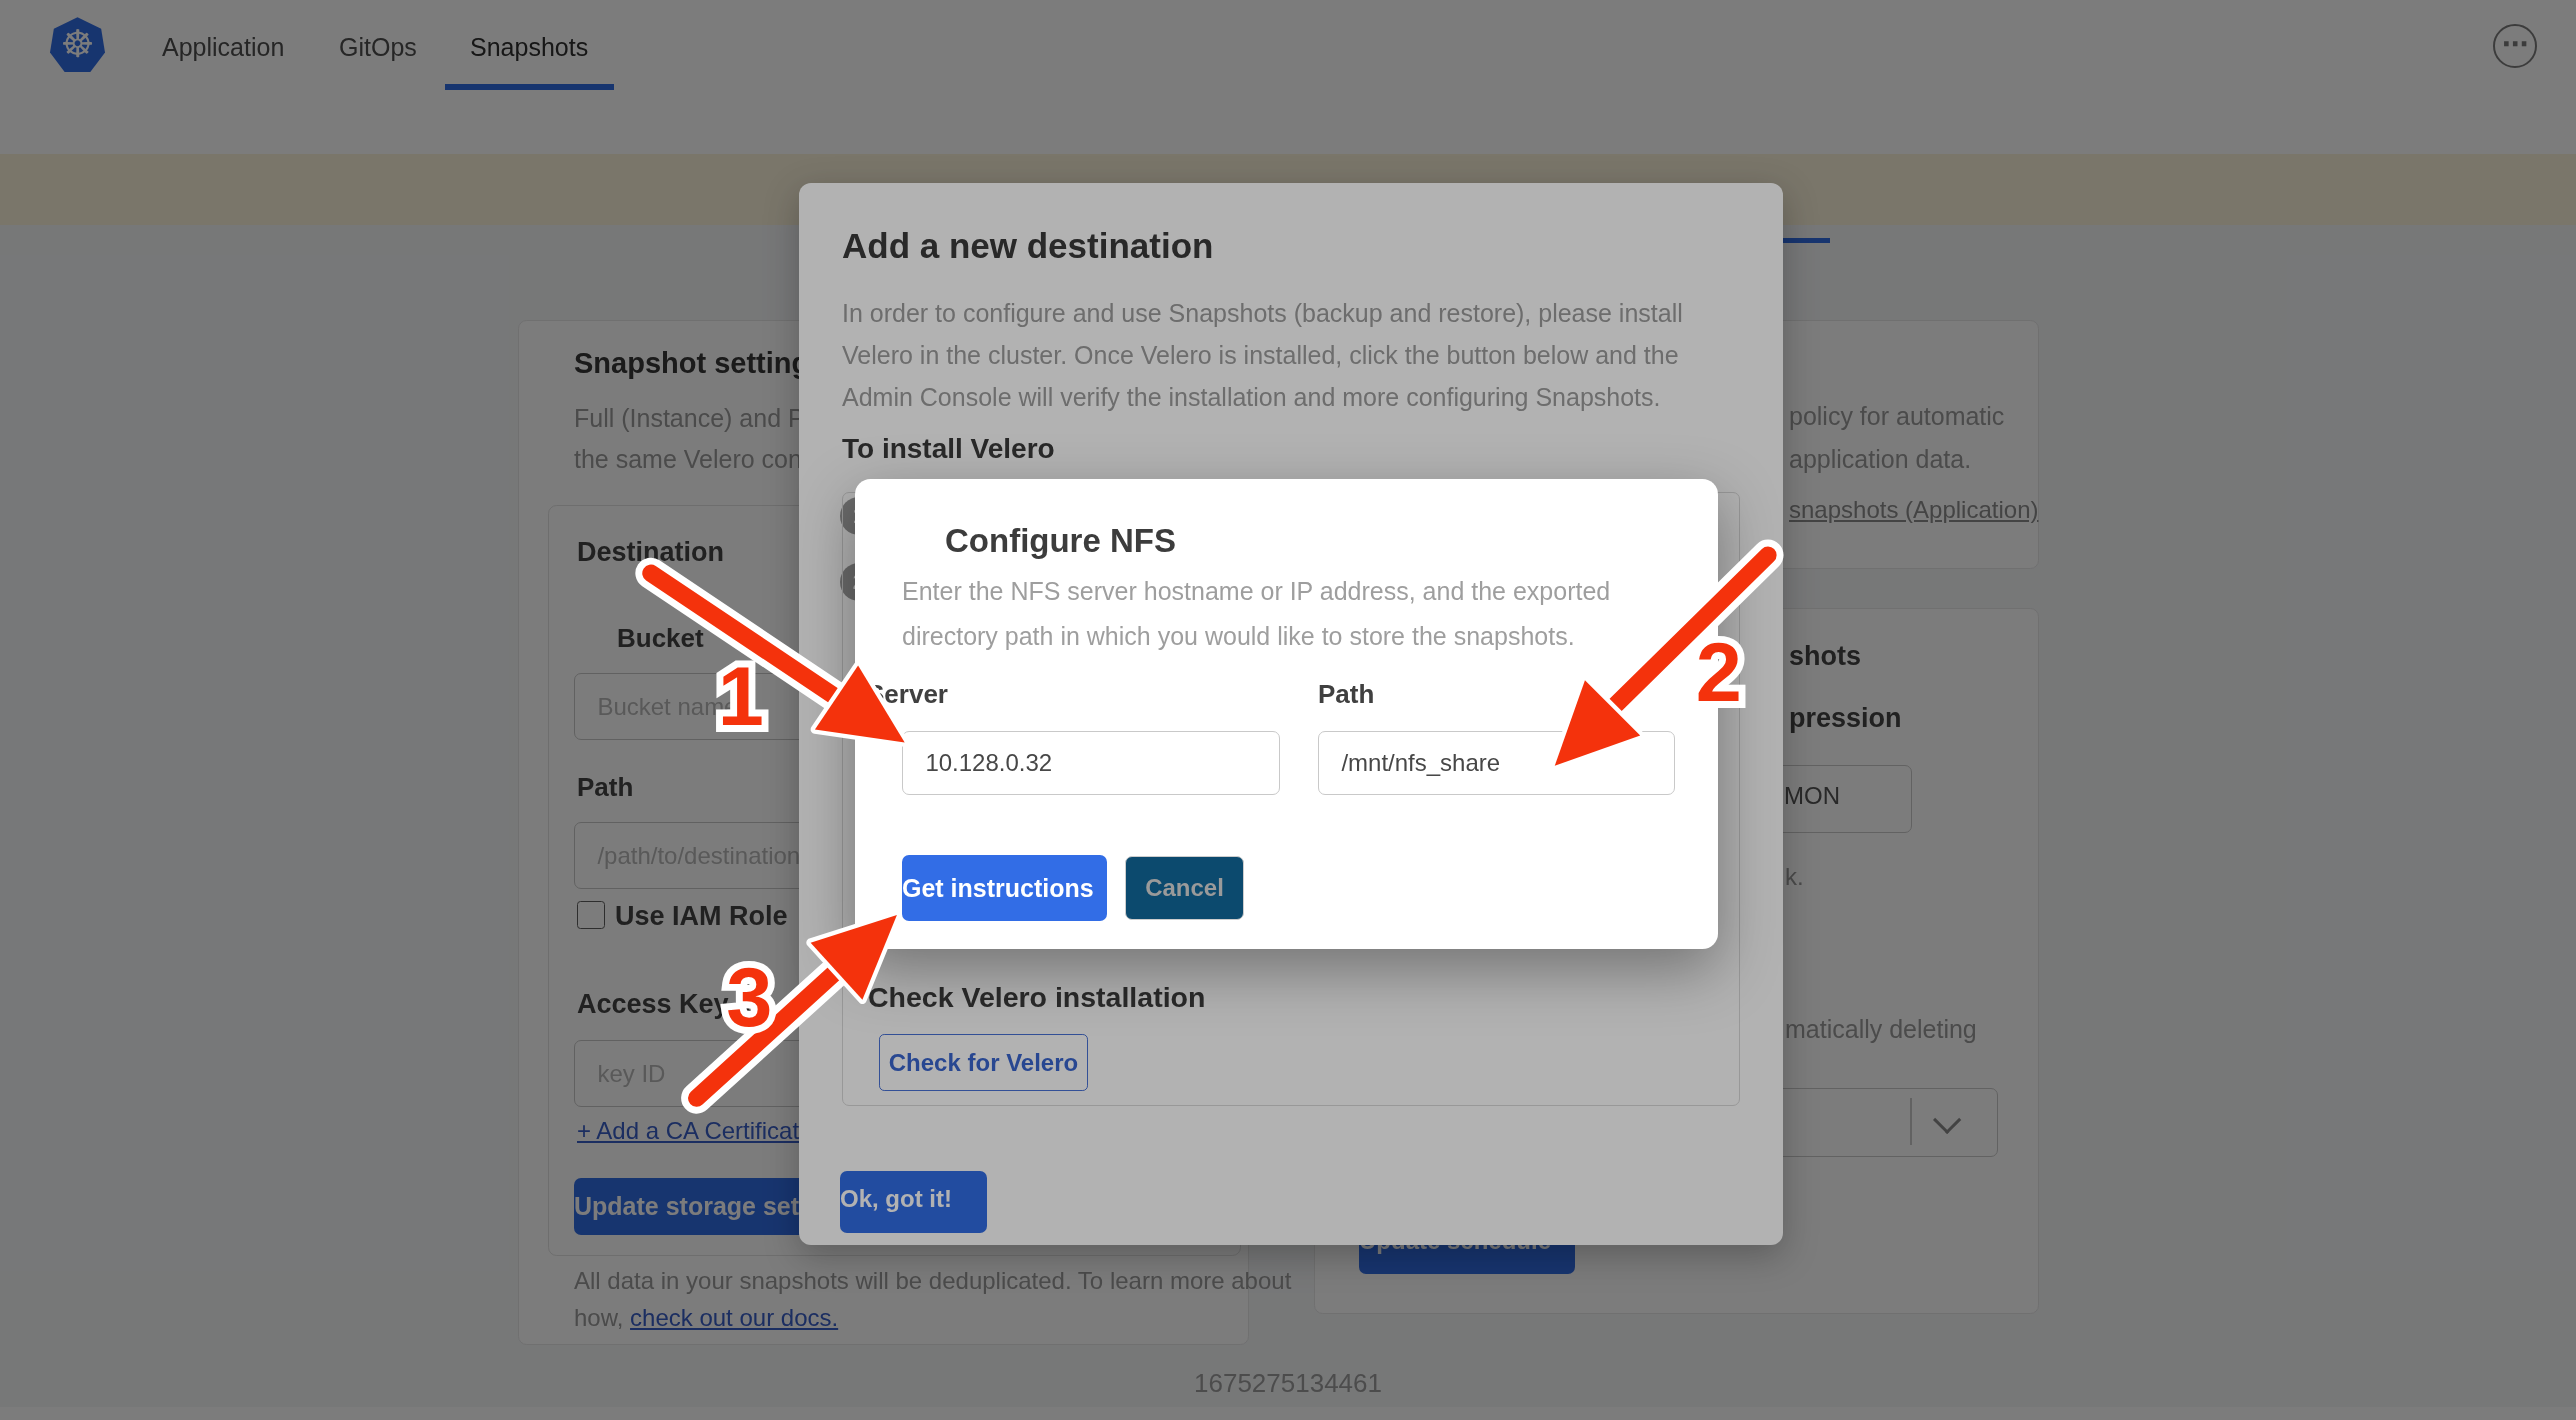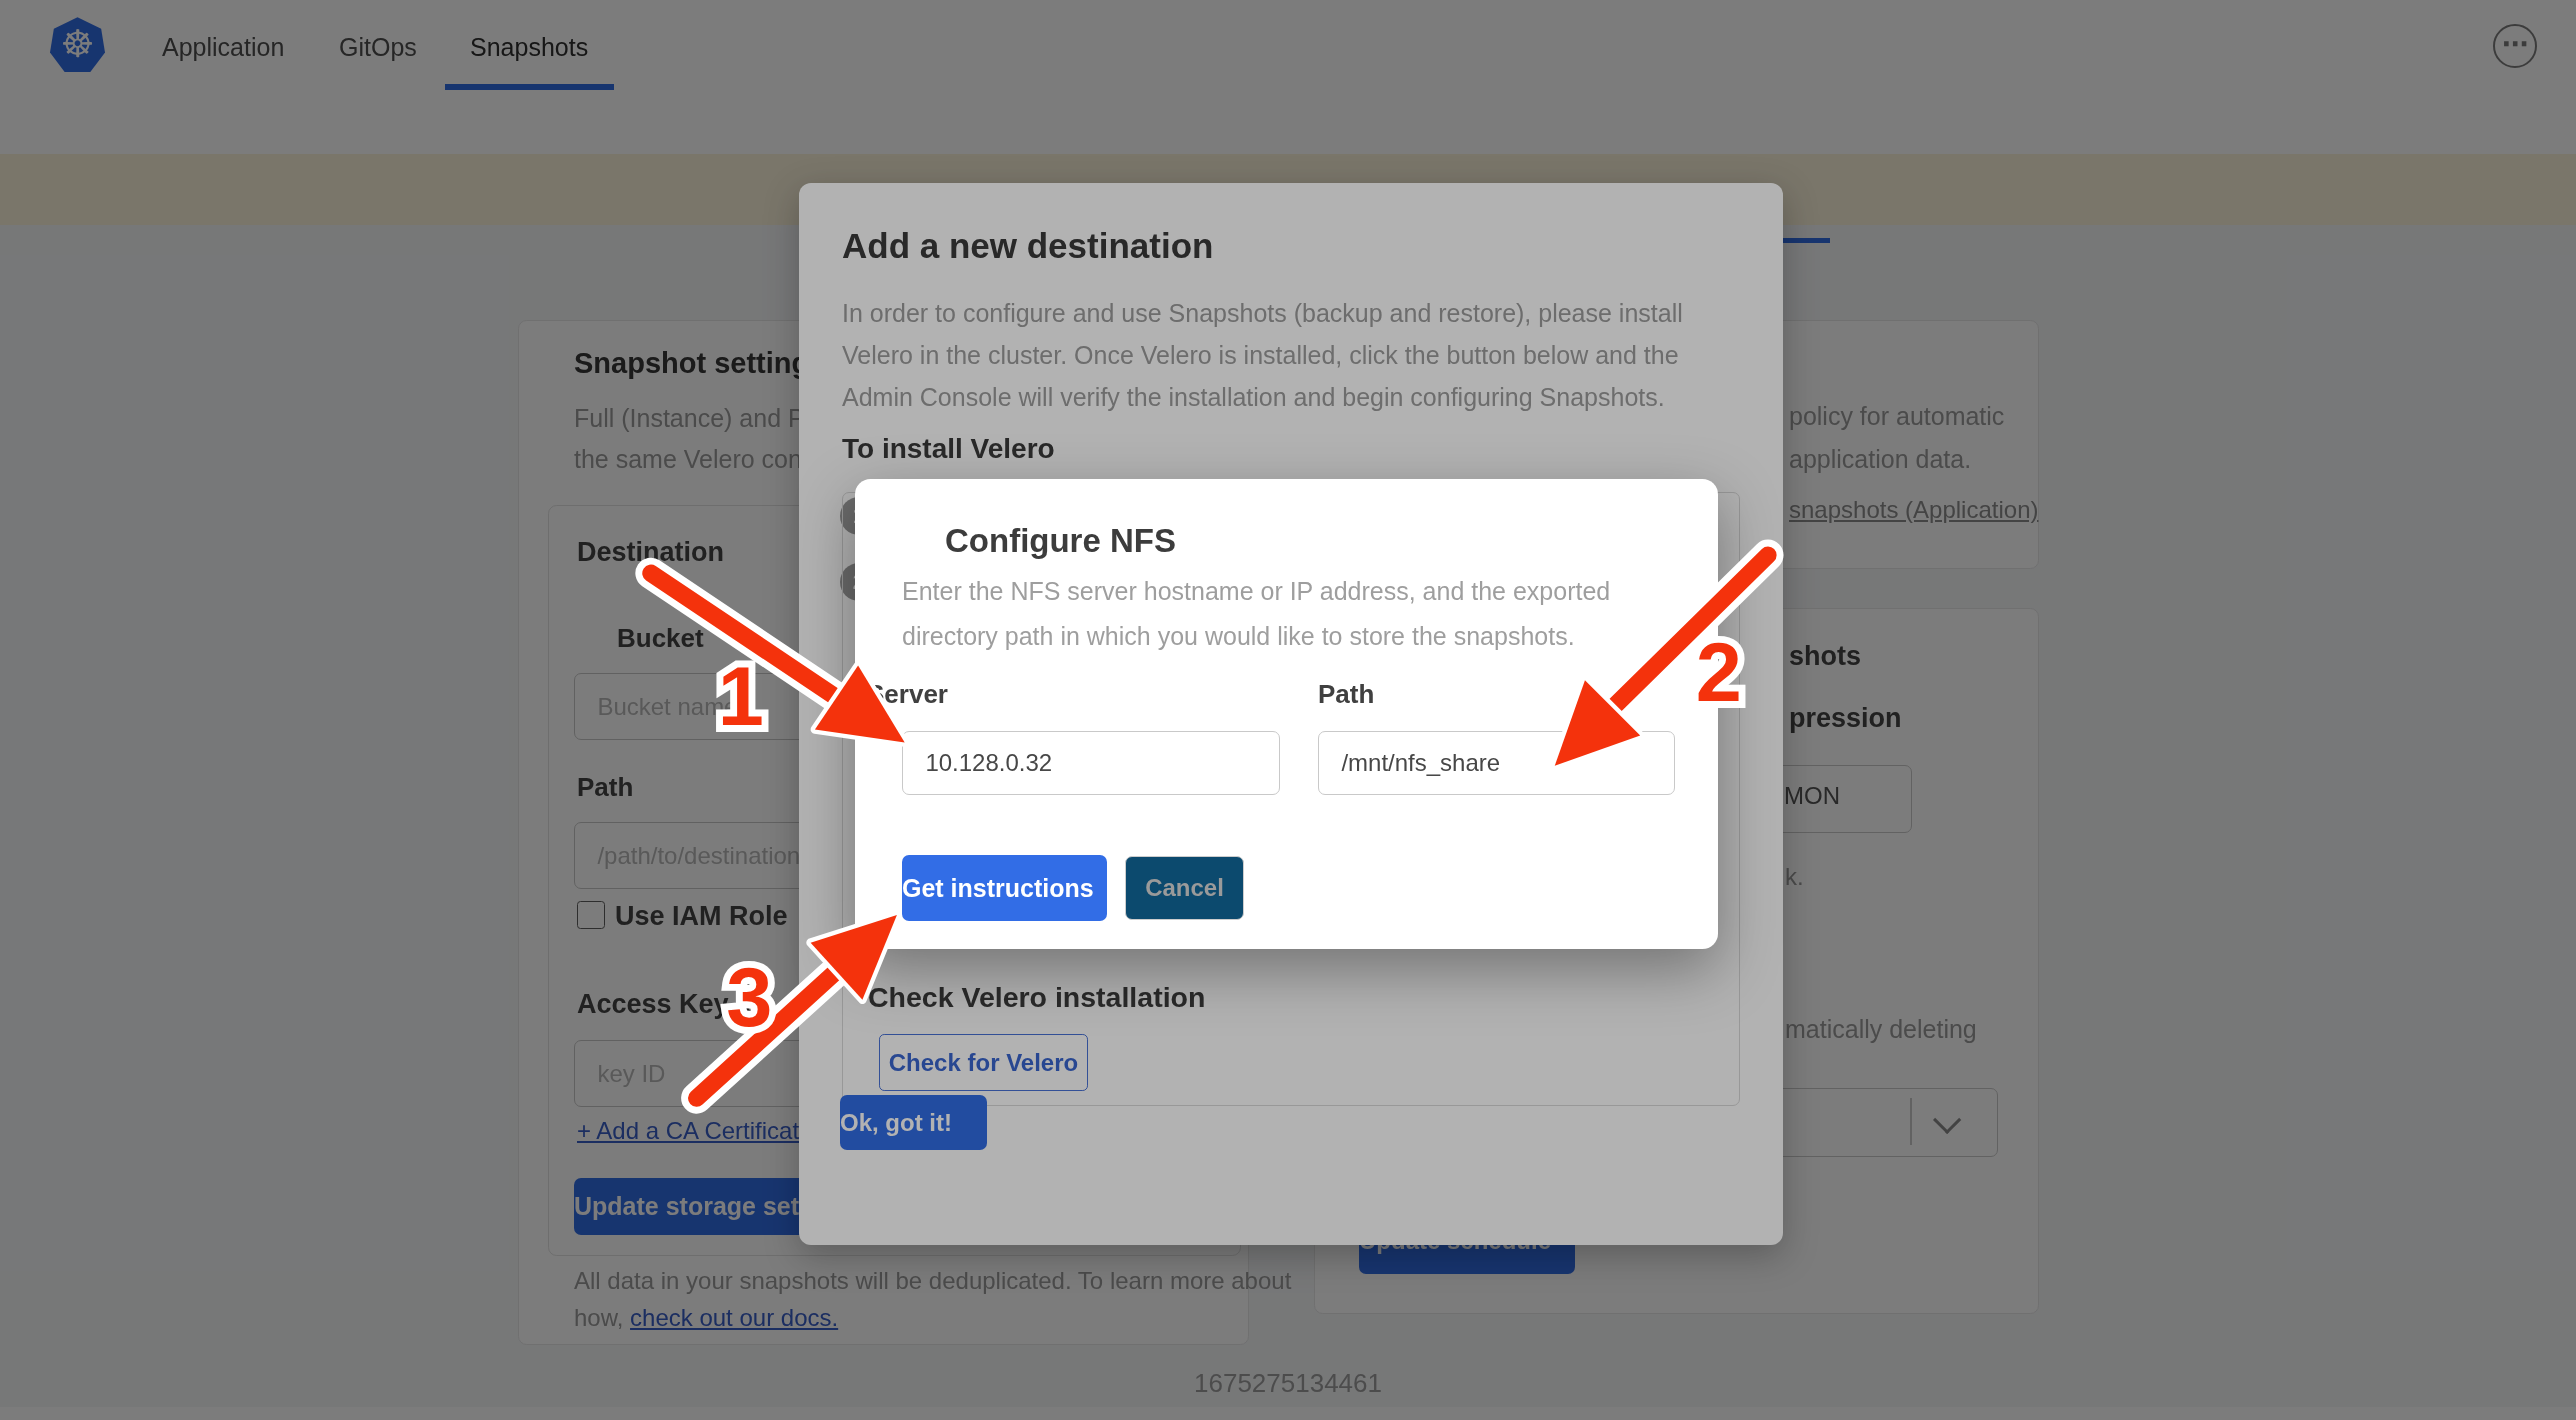--- a/index.html
+++ b/index.html
@@ -81,21 +81,21 @@
   .mo-p{font-size:25px;color:#9c9c9c;z-index:21;}
   .mo-p1{left:842px;top:299px;} .mo-p2{left:842px;top:341px;} .mo-p3{left:842px;top:383px;}
   .mo-install{left:842px;top:433px;font-size:28px;font-weight:bold;color:#3b3b3b;z-index:21;}
   .step-circle{width:38px;height:38px;border-radius:50%;background:#9a9a9a;color:#fff;font-size:22.4px;
     font-weight:bold;text-align:center;line-height:38px;z-index:21;}
   .step1{left:840px;top:497px;} .step2{left:840px;top:563px;}
   .velero-box{left:842px;top:492px;width:896px;height:612px;border:1.7px solid #dadada;border-radius:7px;z-index:21;}
   .check-title{left:868px;top:981px;font-size:28.5px;font-weight:bold;color:#3d3d3d;z-index:22;}
   .check-btn{left:879px;top:1034px;width:207px;height:55px;border:1.7px solid #4a73d8;border-radius:5.2px;
     color:#3a66d0;font-size:24px;font-weight:bold;text-align:center;line-height:55px;background:#fff;z-index:22;cursor:pointer;}
-  .ok-btn{left:840px;top:1095px;width:147px;height:55px;font-size:24px;line-height:55px;z-index:22;}
+  .ok-btn{left:840px;top:1171px;width:147px;height:62px;font-size:24px;line-height:55px;z-index:22;}
   .modal-inner{left:855px;top:479px;width:863px;height:470px;background:#fff;border-radius:15.5px;
     box-shadow:0 21px 60px rgba(0,0,0,.35);}
   .ni{z-index:41;}
   .nfs-title{left:945px;top:522px;font-size:33px;font-weight:bold;color:#3c3c3c;}
   .nfs-d{font-size:25px;color:#9e9e9e;}
   .nfs-d1{left:902px;top:577px;} .nfs-d2{left:902px;top:622px;}
   .srv-lbl{left:867px;top:679px;font-size:26px;font-weight:bold;color:#404040;}
   .pth-lbl{left:1318px;top:679px;font-size:26px;font-weight:bold;color:#404040;}
   .srv-in{left:902px;top:731px;width:378px;height:64px;}
   .pth-in{left:1318px;top:731px;width:357px;height:64px;}
@@ -169,21 +169,21 @@
 
   <div class="abs ts">1675275134461</div>
   <div class="abs bstrip"></div>
 
   <div class="abs overlay ov-a"></div>
 
   <div class="abs modal-outer"></div>
   <div class="abs mo-title">Add a new destination</div>
   <div class="abs mo-p mo-p1">In order to configure and use Snapshots (backup and restore), please install</div>
   <div class="abs mo-p mo-p2">Velero in the cluster. Once Velero is installed, click the button below and the</div>
-  <div class="abs mo-p mo-p3">Admin Console will verify the installation and begin configuring Snapshots.</div>
+  <div class="abs mo-p mo-p3">Admin Console will verify the installation and more configuring Snapshots.</div>
   <div class="abs mo-install">To install Velero</div>
   <div class="abs step-circle step1">1</div>
   <div class="abs step-circle step2">2</div>
   <div class="abs velero-box"></div>
   <div class="abs check-title">Check Velero installation</div>
   <div class="abs check-btn">Check for Velero</div>
   <div class="abs btn-primary ok-btn">Ok, got it!</div>
 
   <div class="abs overlay ov-b"></div>
 

